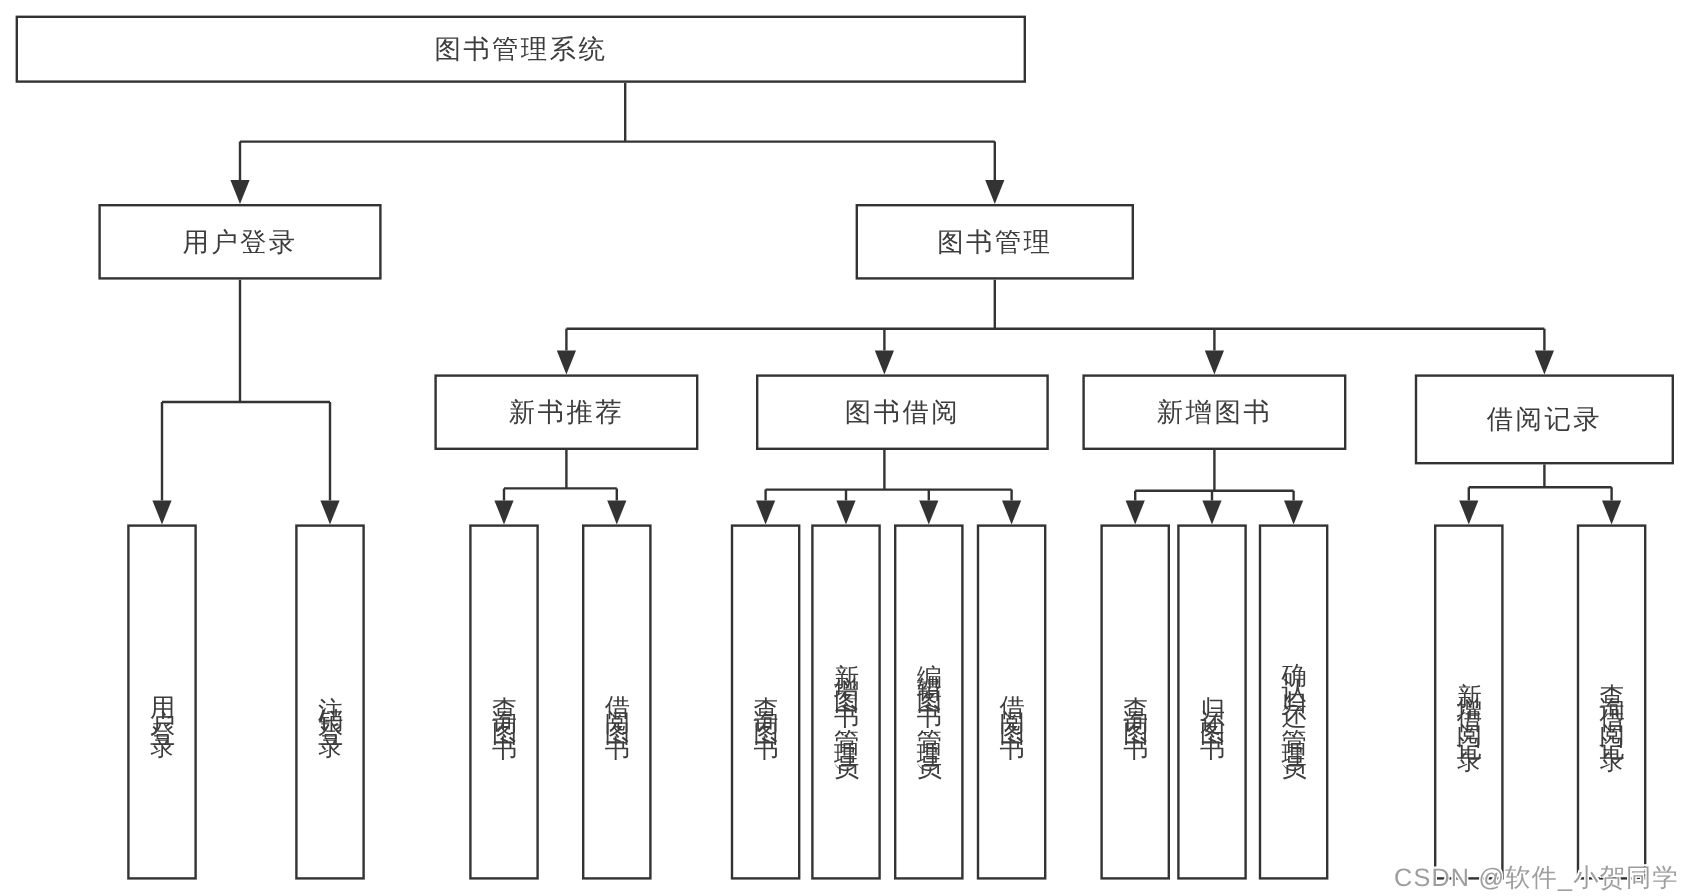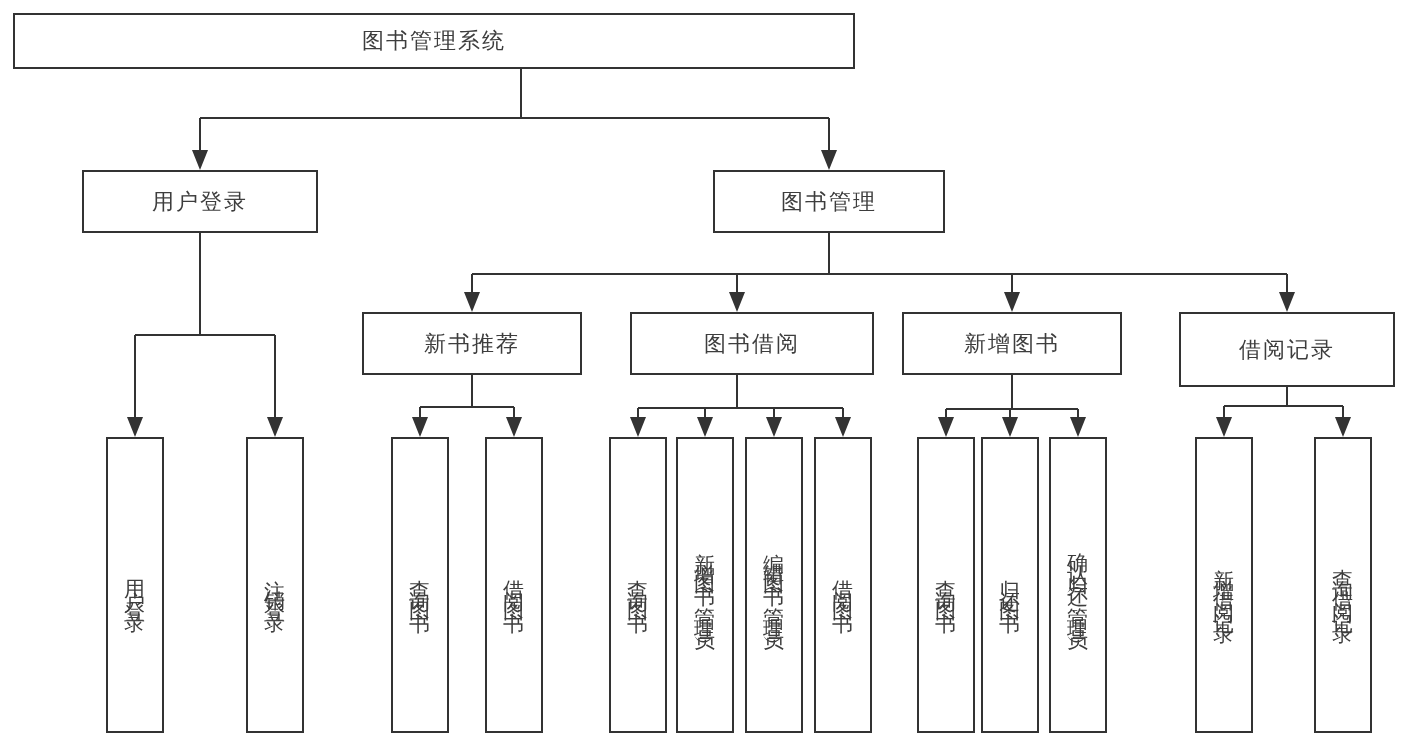--- a/index.html
+++ b/index.html
@@ -181,13 +181,14 @@
   <div class="node v leaf n-cb-confirm">
     <span>确认归还（管理员）</span>
   </div>
   <div class="node v leaf n-br-add">
     <span>新增借阅记录</span>
   </div>
   <div class="node v leaf n-br-query">
     <span>查询借阅记录</span>
   </div>
 
+  <div class="watermark">CSDN @软件_小贺同学</div>
 </div>
 
 </body></html>

